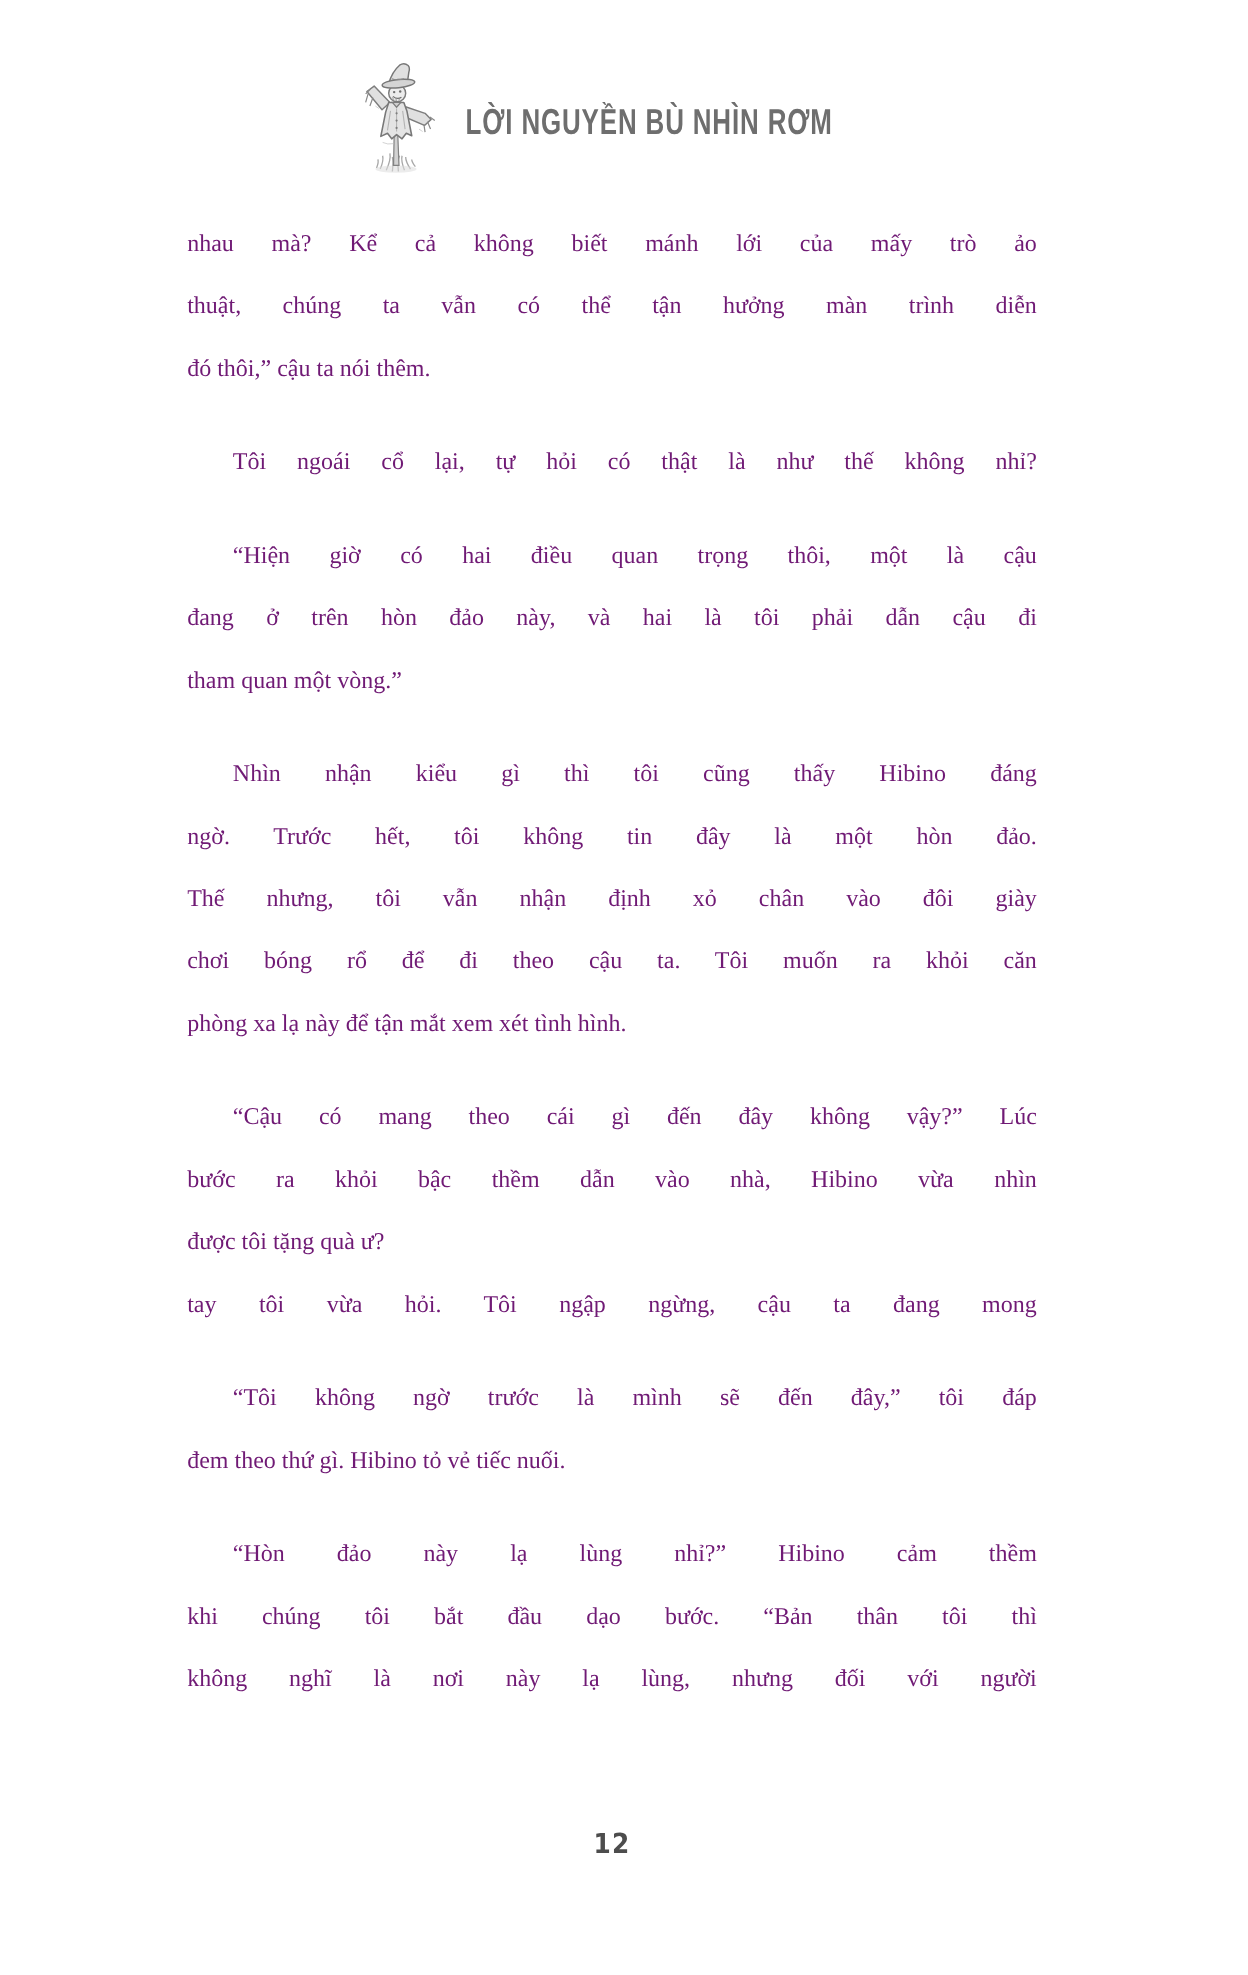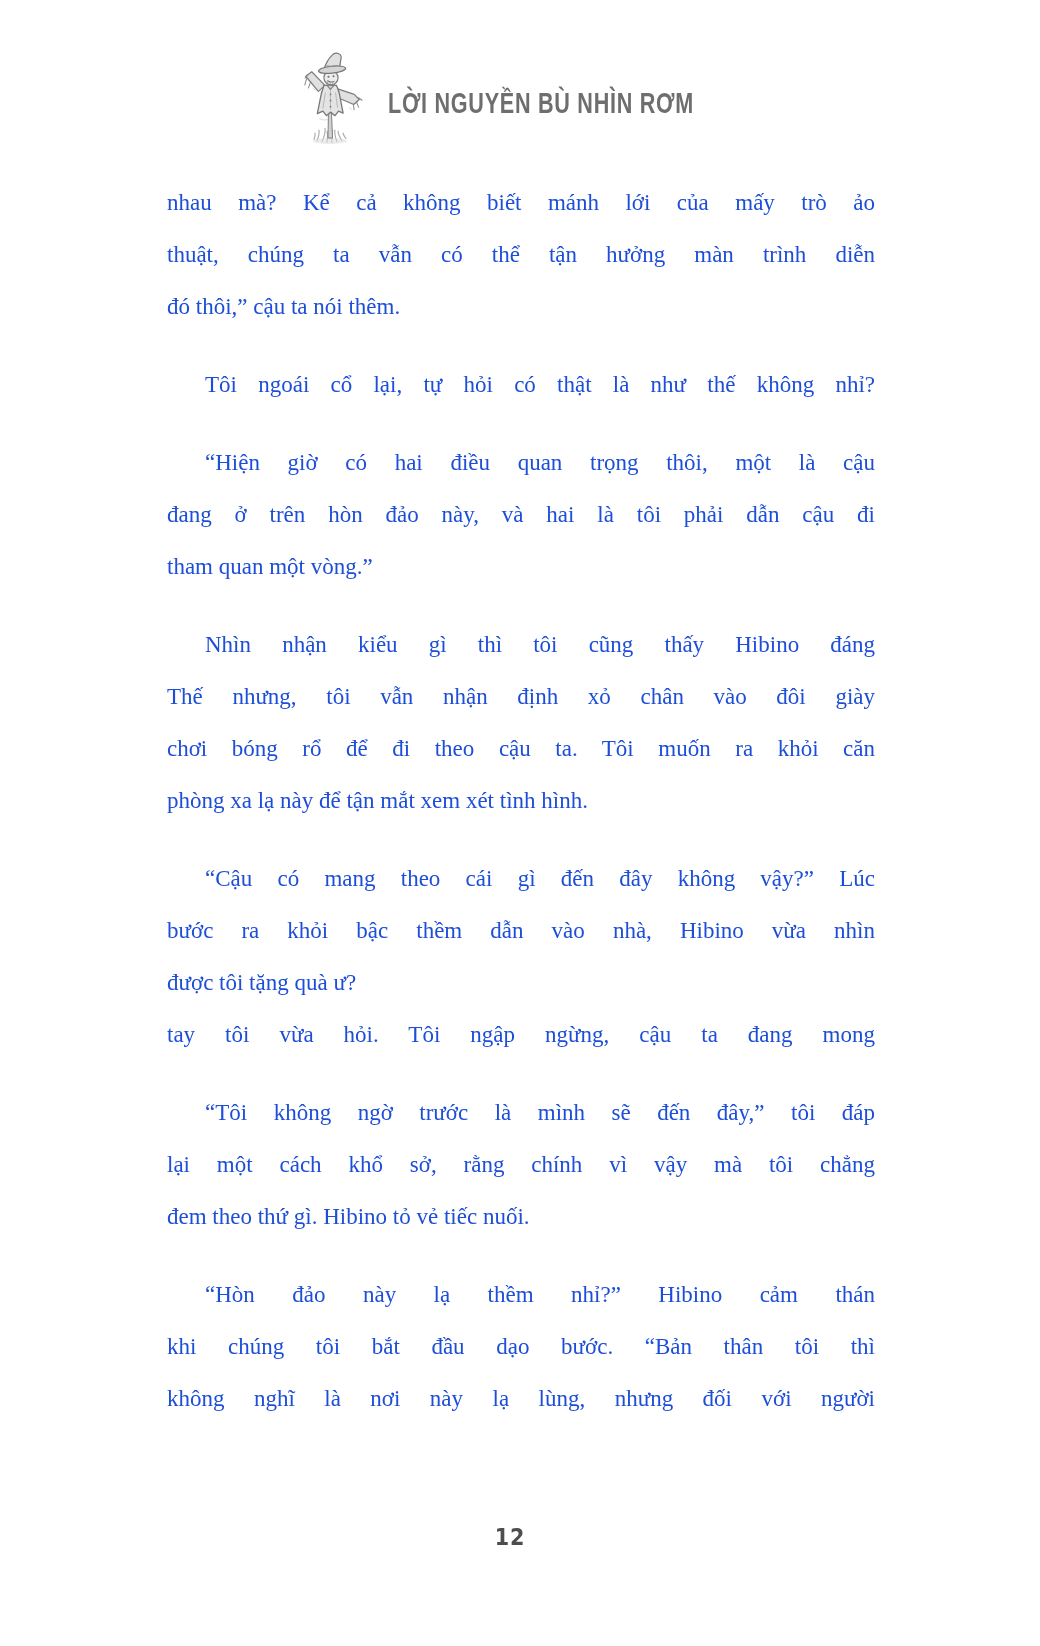--- a/index.html
+++ b/index.html
@@ -22,23 +22,23 @@
     font-size: 30px; line-height: 38px;
     letter-spacing: 1px;
     color: #6e6e6e;
     transform: scaleX(0.72);
     transform-origin: left center;
     white-space: nowrap;
   }
 
   
   .body-text {
-    position: absolute; left: 167px; top: 177px; width: 708px;
-    color: #1d4ed8;
-    font-size: 23px;
+    position: absolute; left: 156px; top: 177px; width: 708px;
+    color: #701a75;
+    font-size: 20px;
   }
   .para { margin-bottom: 26px; }
   .para:last-child { margin-bottom: 0; }
   .line {
     height: 52px; line-height: 52px;
     overflow: hidden;
     text-align: justify;
     text-align-last: justify;
     white-space: normal;
   }
@@ -121,37 +121,37 @@
       <div class="para">
         <div class="line firstline">Tôi ngoái cổ lại, tự hỏi có thật là như thế không nhỉ?</div>
       </div>
       <div class="para">
         <div class="line firstline">“Hiện giờ có hai điều quan trọng thôi, một là cậu</div>
         <div class="line">đang ở trên hòn đảo này, và hai là tôi phải dẫn cậu đi</div>
         <div class="line endline">tham quan một vòng.”</div>
       </div>
       <div class="para">
         <div class="line firstline">Nhìn nhận kiểu gì thì tôi cũng thấy Hibino đáng</div>
+        <div class="line">ngờ. Trước hết, tôi không tin đây là một hòn đảo.</div>
         <div class="line">Thế nhưng, tôi vẫn nhận định xỏ chân vào đôi giày</div>
         <div class="line">chơi bóng rổ để đi theo cậu ta. Tôi muốn ra khỏi căn</div>
         <div class="line endline">phòng xa lạ này để tận mắt xem xét tình hình.</div>
       </div>
       <div class="para">
         <div class="line firstline">“Cậu có mang theo cái gì đến đây không vậy?” Lúc</div>
         <div class="line">bước ra khỏi bậc thềm dẫn vào nhà, Hibino vừa nhìn</div>
         <div class="line endline">được tôi tặng quà ư?</div>
         <div class="line">tay tôi vừa hỏi. Tôi ngập ngừng, cậu ta đang mong</div>
       </div>
       <div class="para">
         <div class="line firstline">“Tôi không ngờ trước là mình sẽ đến đây,” tôi đáp</div>
-        <div class="line">lại một cách khổ sở, rằng chính vì vậy mà tôi chẳng</div>
         <div class="line endline">đem theo thứ gì. Hibino tỏ vẻ tiếc nuối.</div>
       </div>
       <div class="para">
-        <div class="line firstline">“Hòn đảo này lạ thềm nhỉ?” Hibino cảm thán</div>
+        <div class="line firstline">“Hòn đảo này lạ lùng nhỉ?” Hibino cảm thềm</div>
         <div class="line">khi chúng tôi bắt đầu dạo bước. “Bản thân tôi thì</div>
         <div class="line">không nghĩ là nơi này lạ lùng, nhưng đối với người</div>
       </div>
     </div>
 
   <div class="page-number">12</div>
 
 </div>
 
 </body></html>

